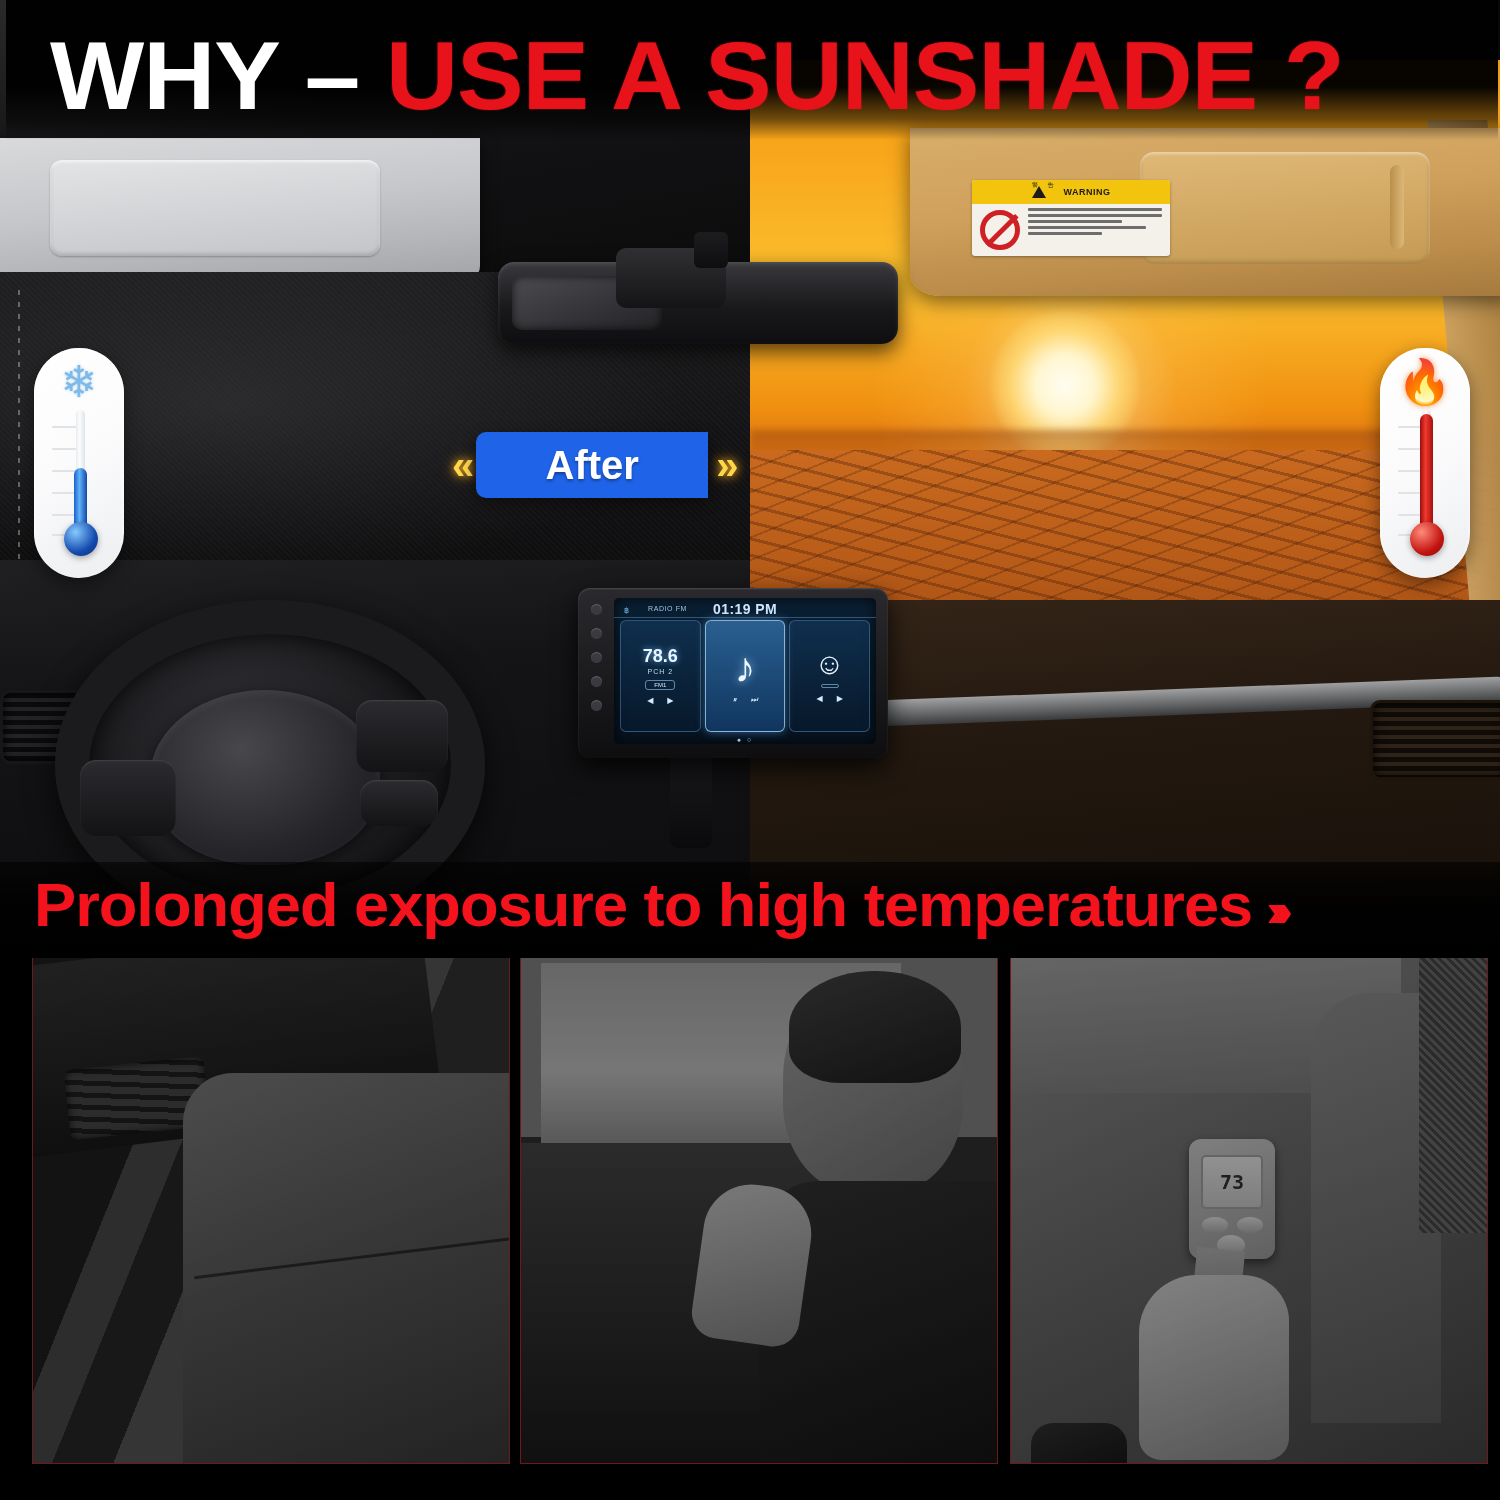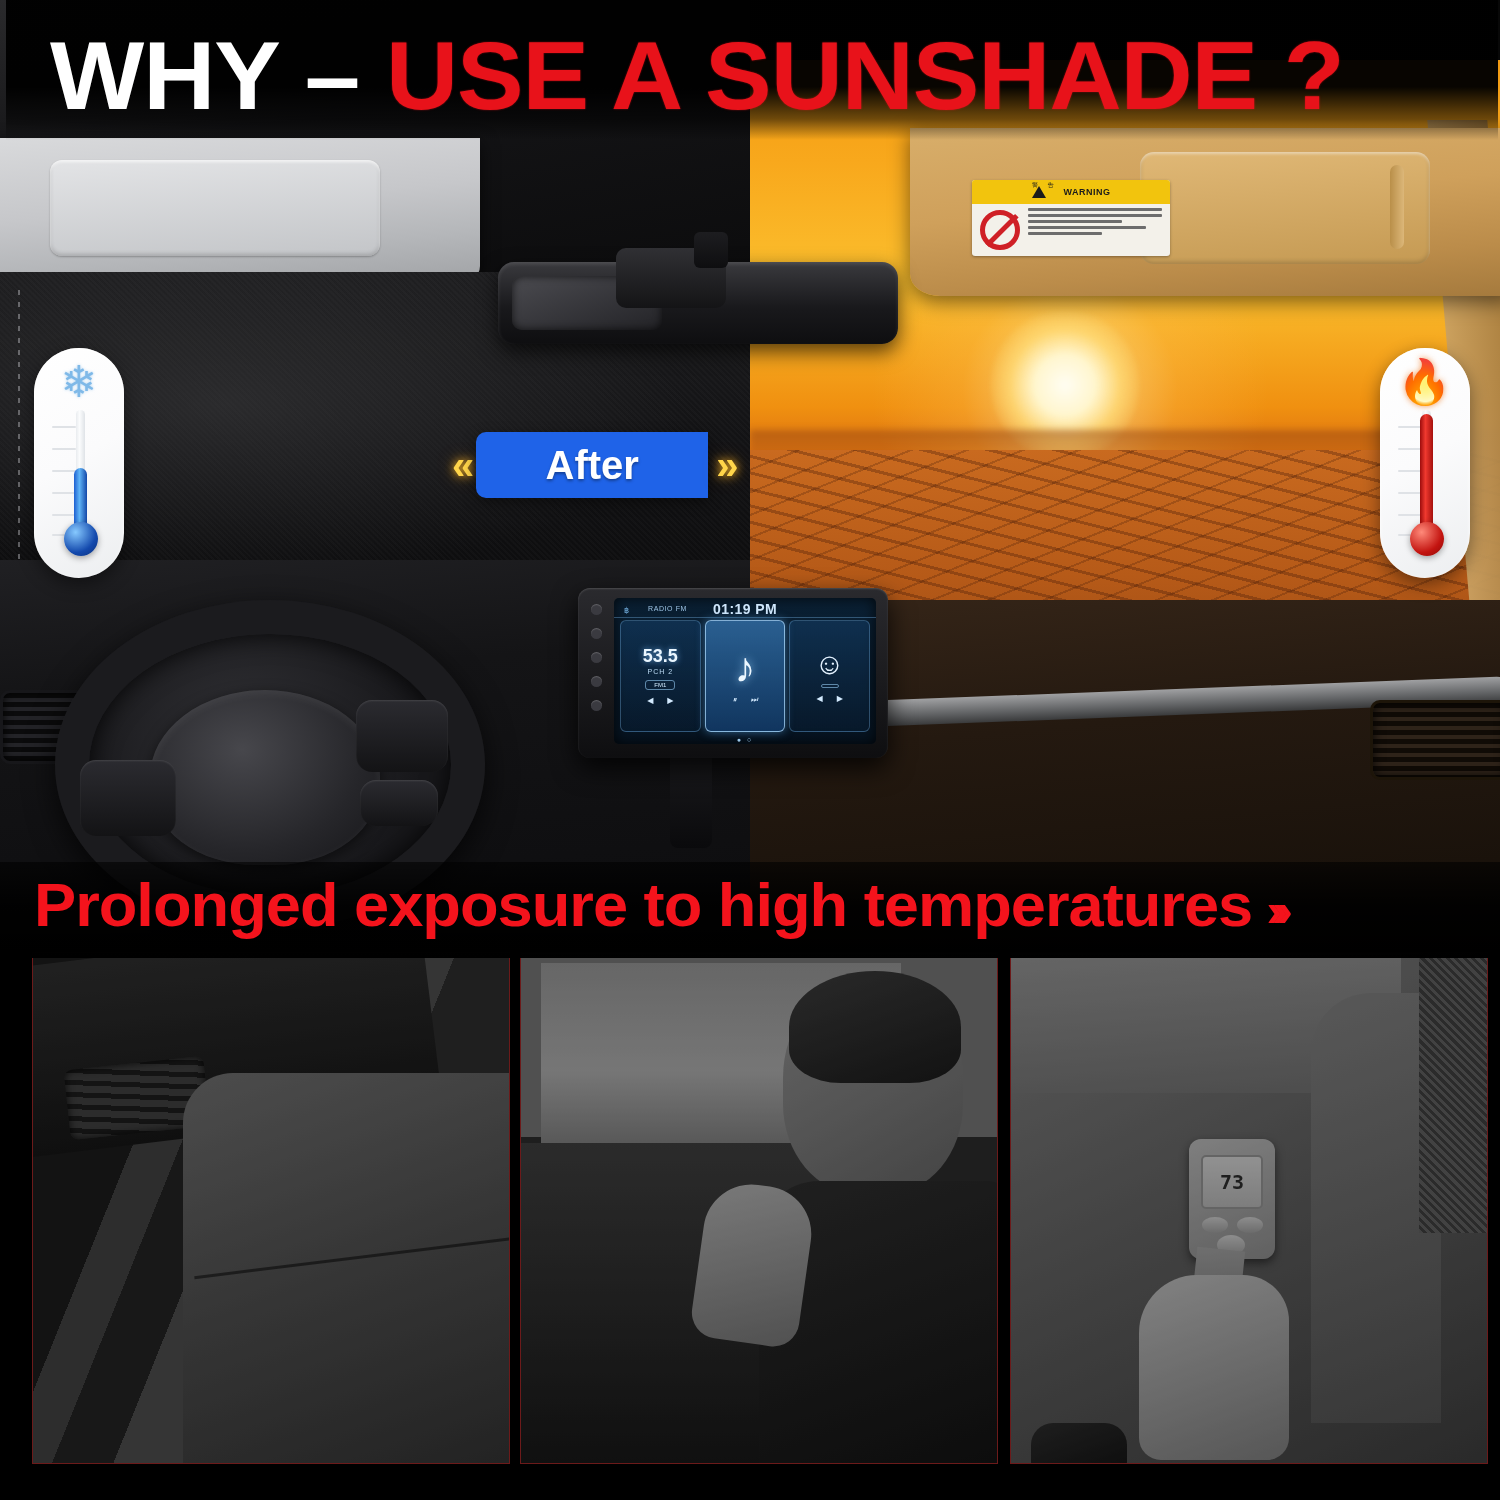--- a/index.html
+++ b/index.html
@@ -329,21 +329,21 @@
         <span></span>
       </div>
       <div class="hu-screen">
         <div class="hu-status">
           <span class="hu-bt">฿</span>
           <span class="hu-src">RADIO FM</span>
           <span class="hu-time">01:19 PM</span>
         </div>
         <div class="hu-body">
           <div class="hu-card">
-            <span class="hu-freq">53.5</span>
+            <span class="hu-freq">78.6</span>
             <span class="hu-band">PCH 2</span>
             <span class="hu-chip">FM1</span>
             <span class="hu-ctl">
               <i>◀</i>
               <i>▶</i>
             </span>
           </div>
           <div class="hu-card mid">
             <span class="hu-note">♪</span>
             <span class="hu-ctl">

